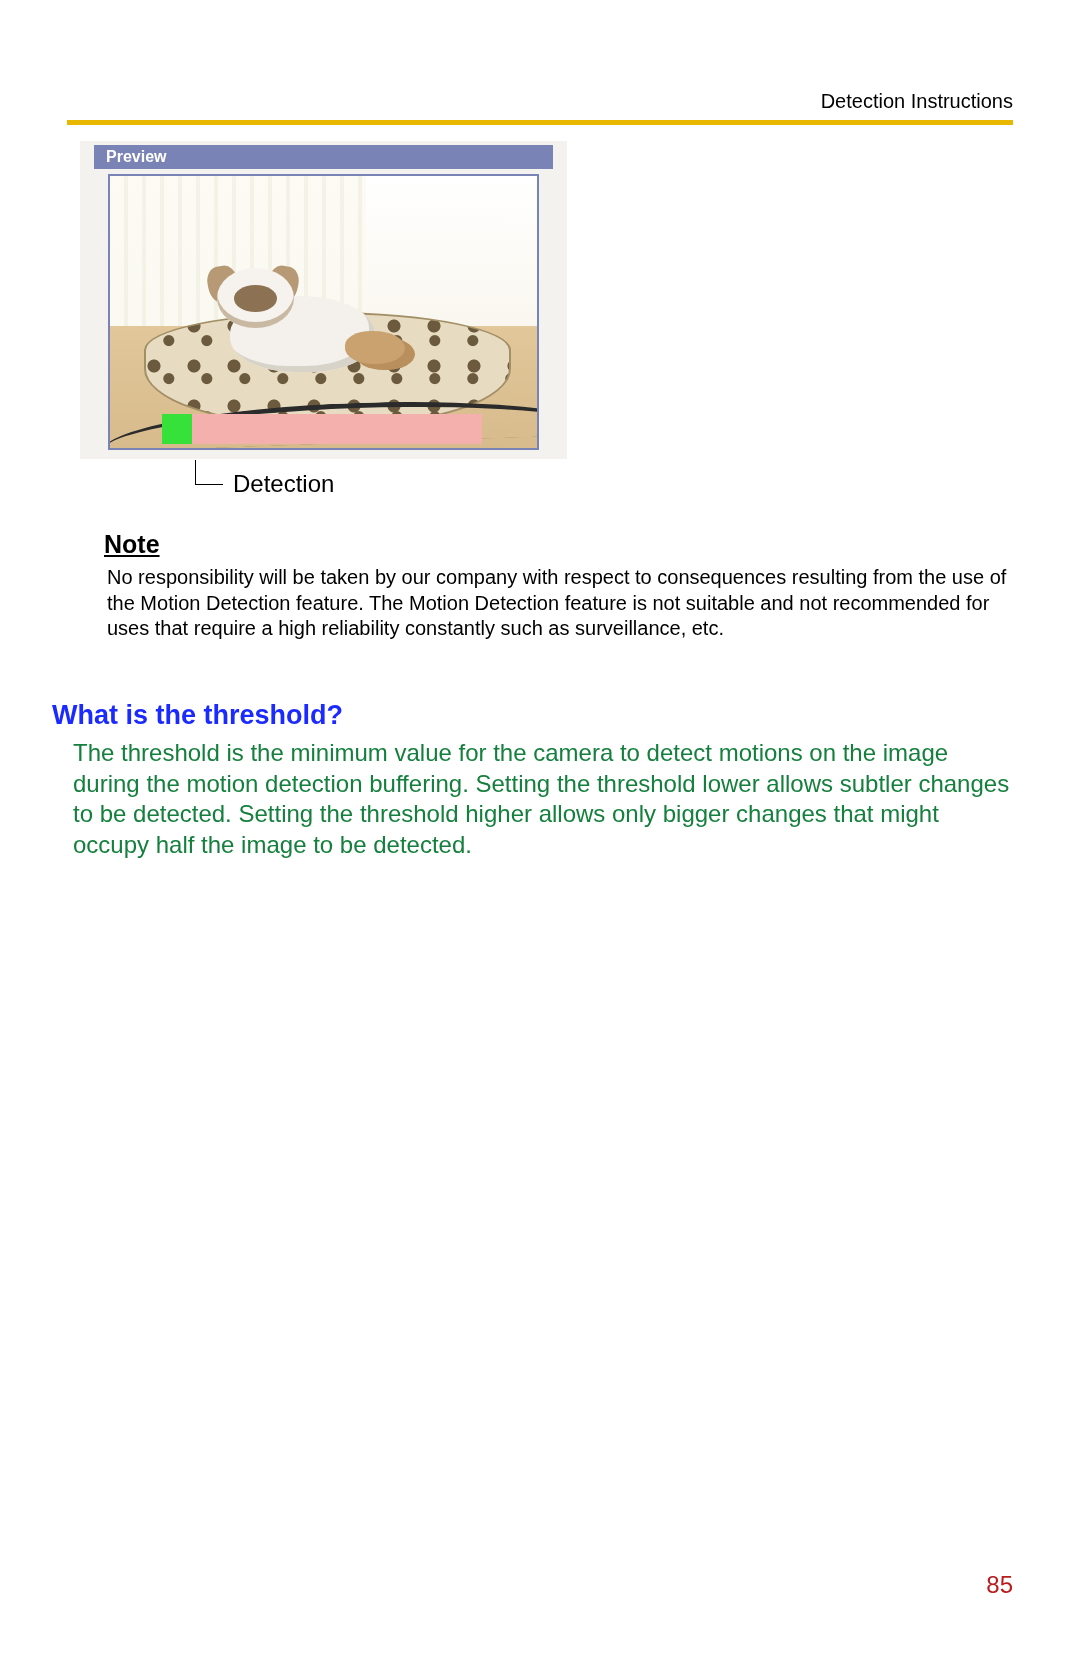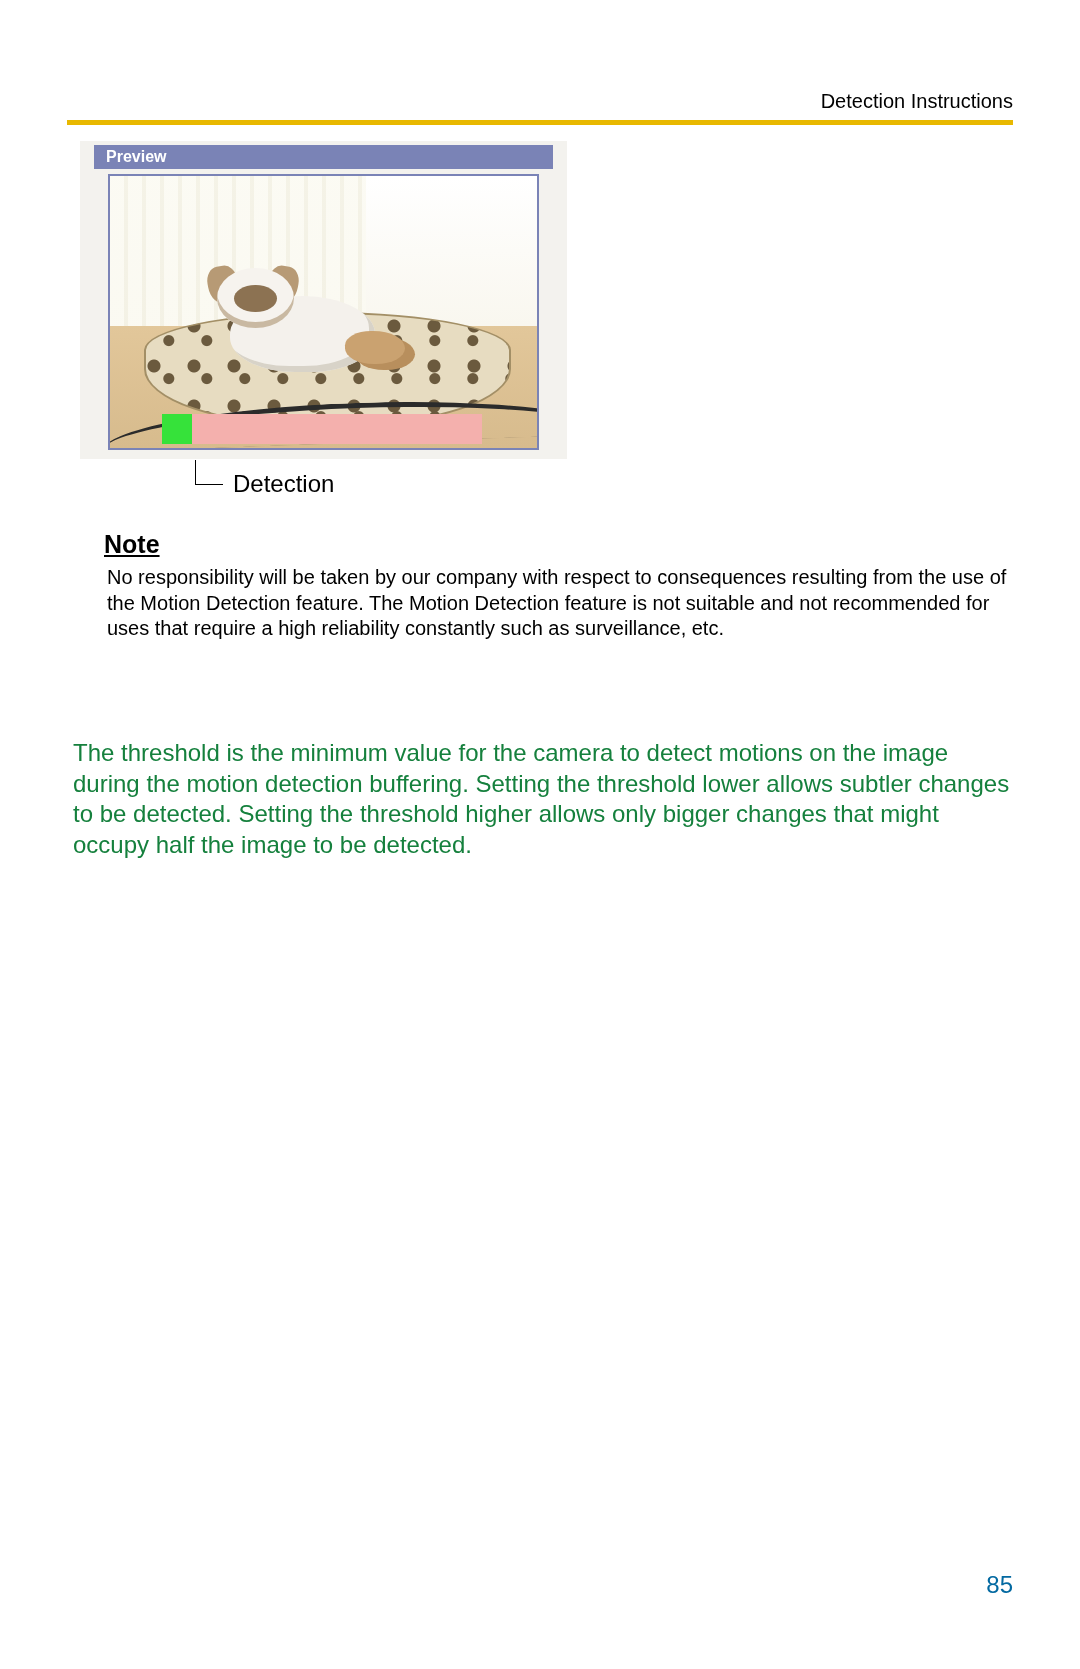--- a/index.html
+++ b/index.html
@@ -161,21 +161,21 @@
     position:absolute; left:-15px; top:700px;
     font-size:27px; font-weight:bold; color:#1b2bff;
   }
   .section-body {
     position:absolute; left:6px; top:738px; width:940px;
     font-size:24px; line-height:1.28; color:#15803d;
   }
 
   .page-number {
     position:absolute; right:0; bottom:70px;
-    font-size:24px; color:#0369a1;margin-left:40px;
+    font-size:24px; color:#b91c1c;margin-left:40px;
   }
 </style>
 </head>
 <body>
 
 <div class="page">
 
   <div class="header-label">Detection Instructions</div>
   <div class="top-rule"></div>
 
@@ -202,16 +202,17 @@
     </div>
   </div>
 
   <div class="callout-v"></div>
   <div class="callout-h"></div>
   <div class="threshold-label">Detection</div>
 
   <div class="note-heading">Note</div>
   <div class="note-body">No responsibility will be taken by our company with respect to consequences resulting from the use of the Motion Detection feature. The Motion Detection feature is not suitable and not recommended for uses that require a high reliability constantly such as surveillance, etc.</div>
 
+  <div class="section-heading">What is the threshold?</div>
   <div class="section-body">The threshold is the minimum value for the camera to detect motions on the image during the motion detection buffering. Setting the threshold lower allows subtler changes to be detected. Setting the threshold higher allows only bigger changes that might occupy half the image to be detected.</div>
 
   <div class="page-number">85</div>
 </div>
 
 </body></html>

